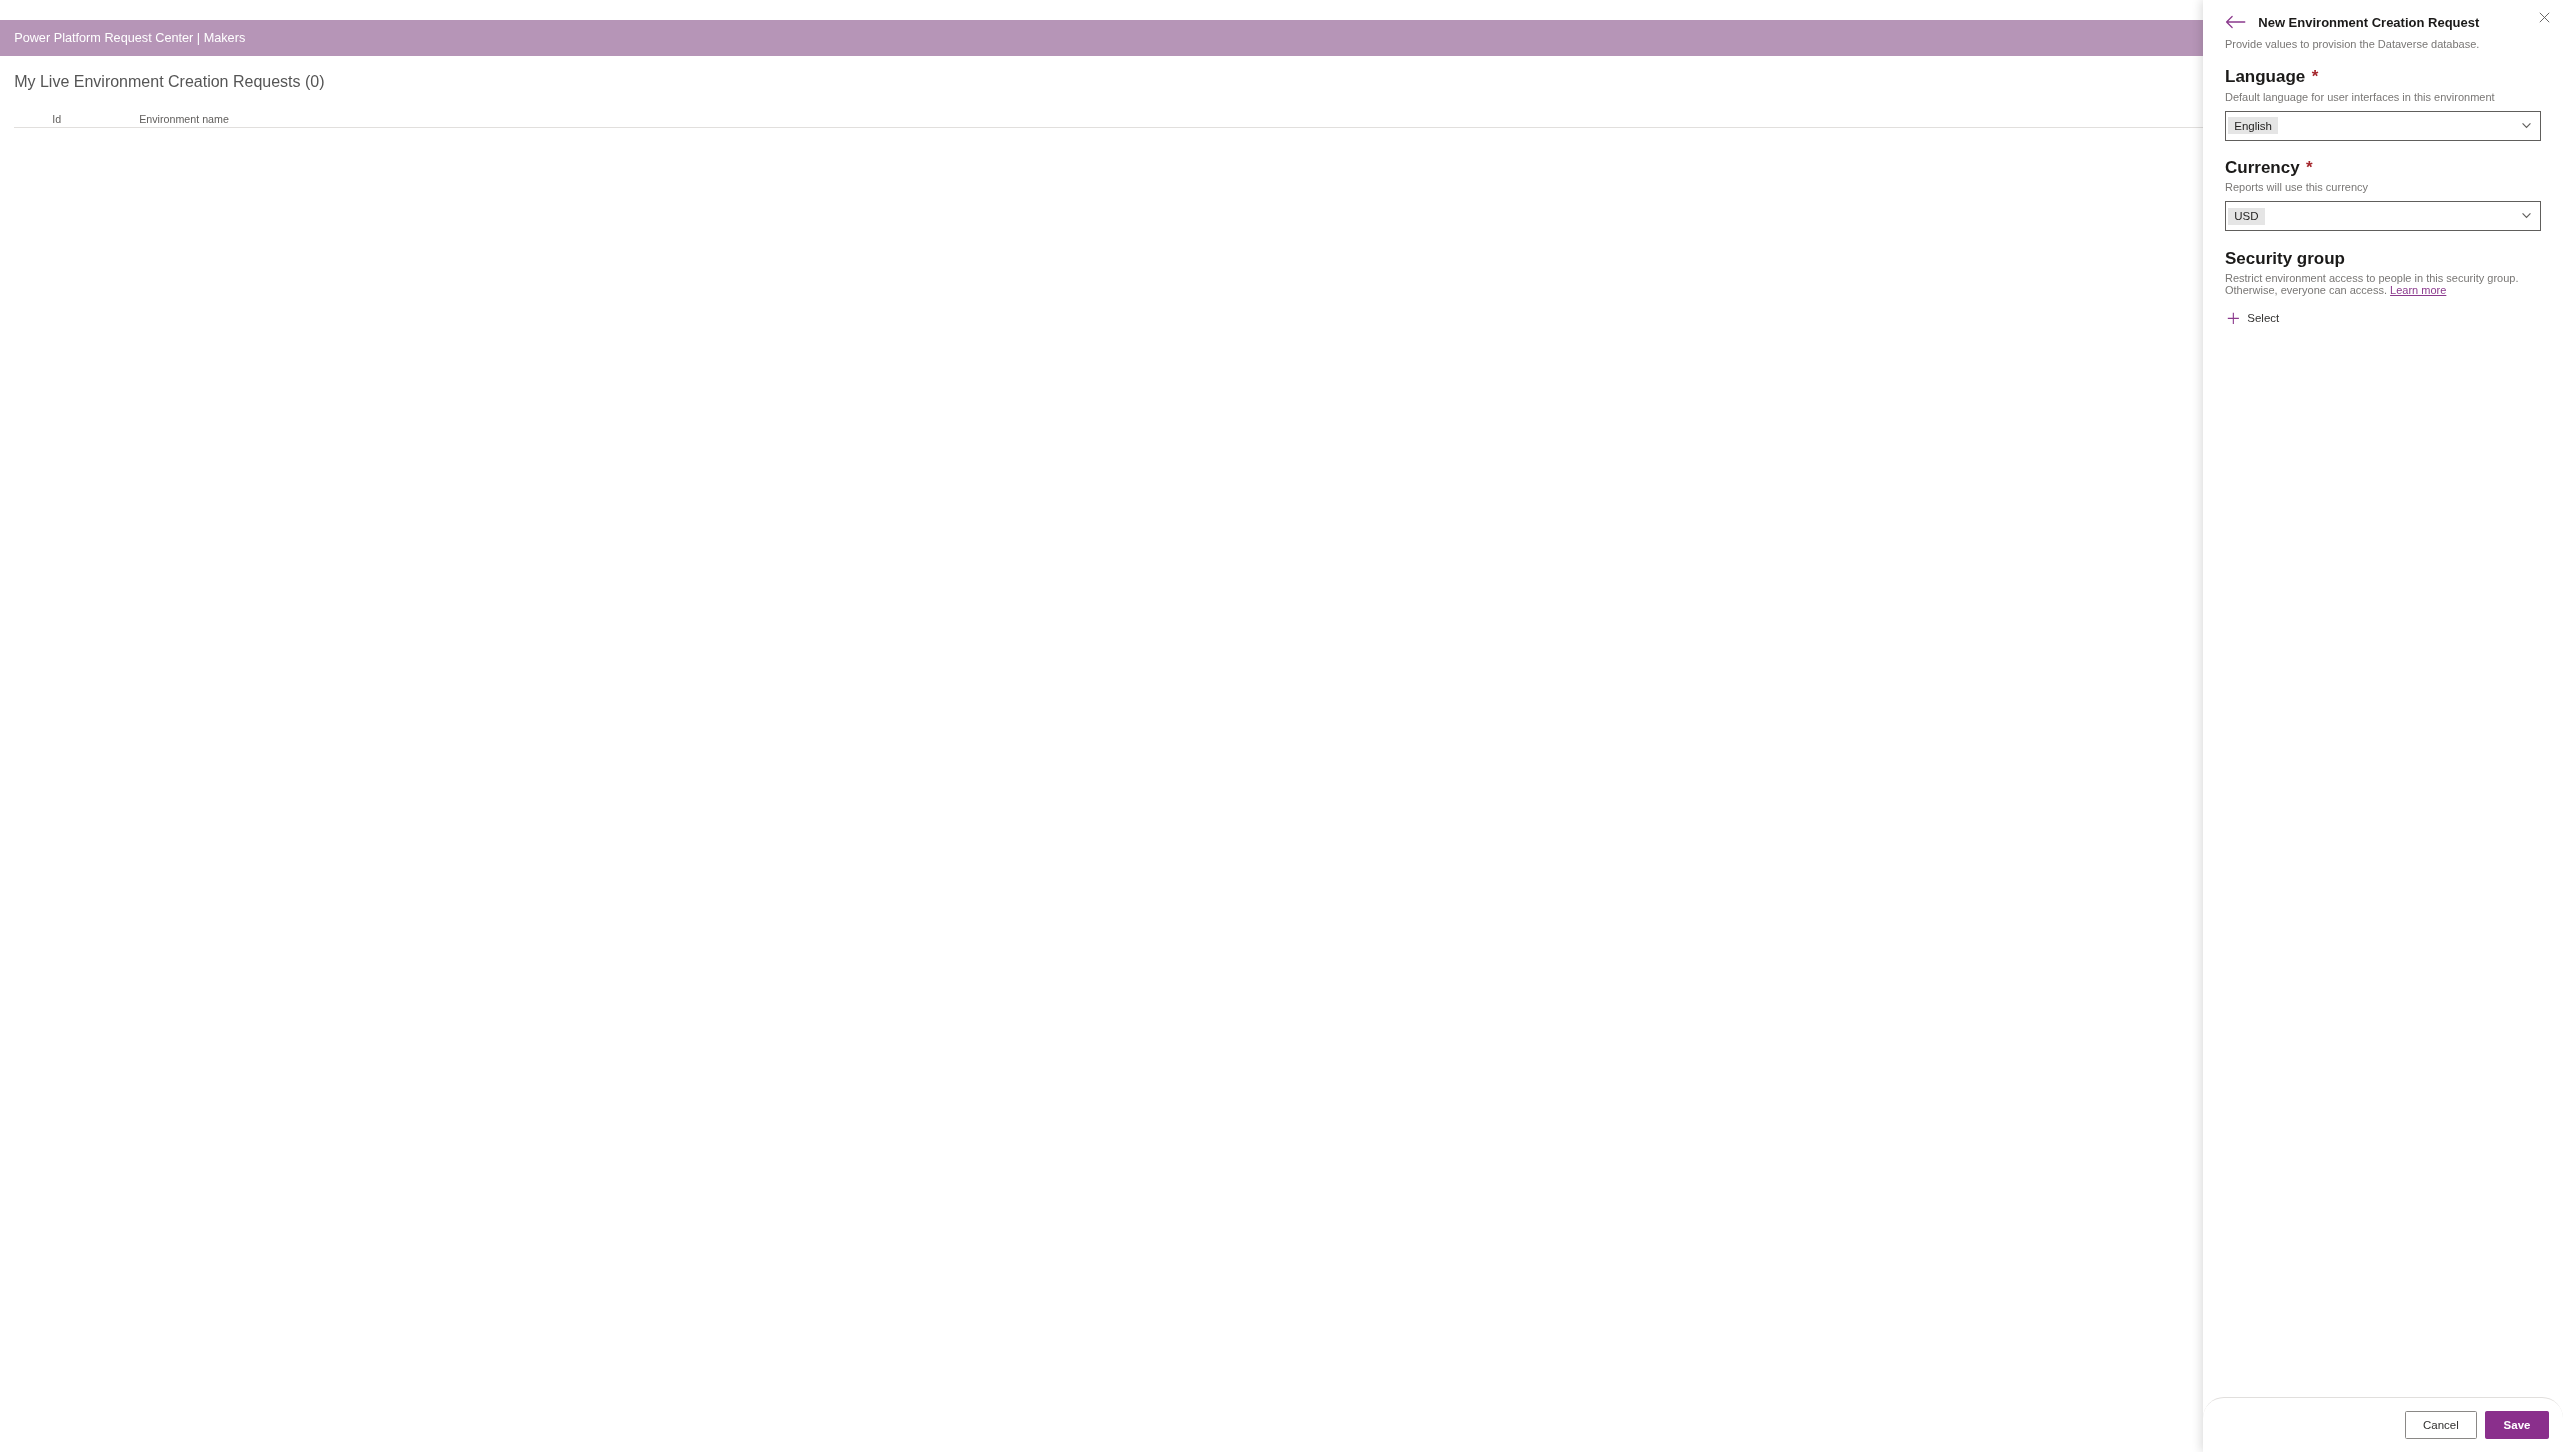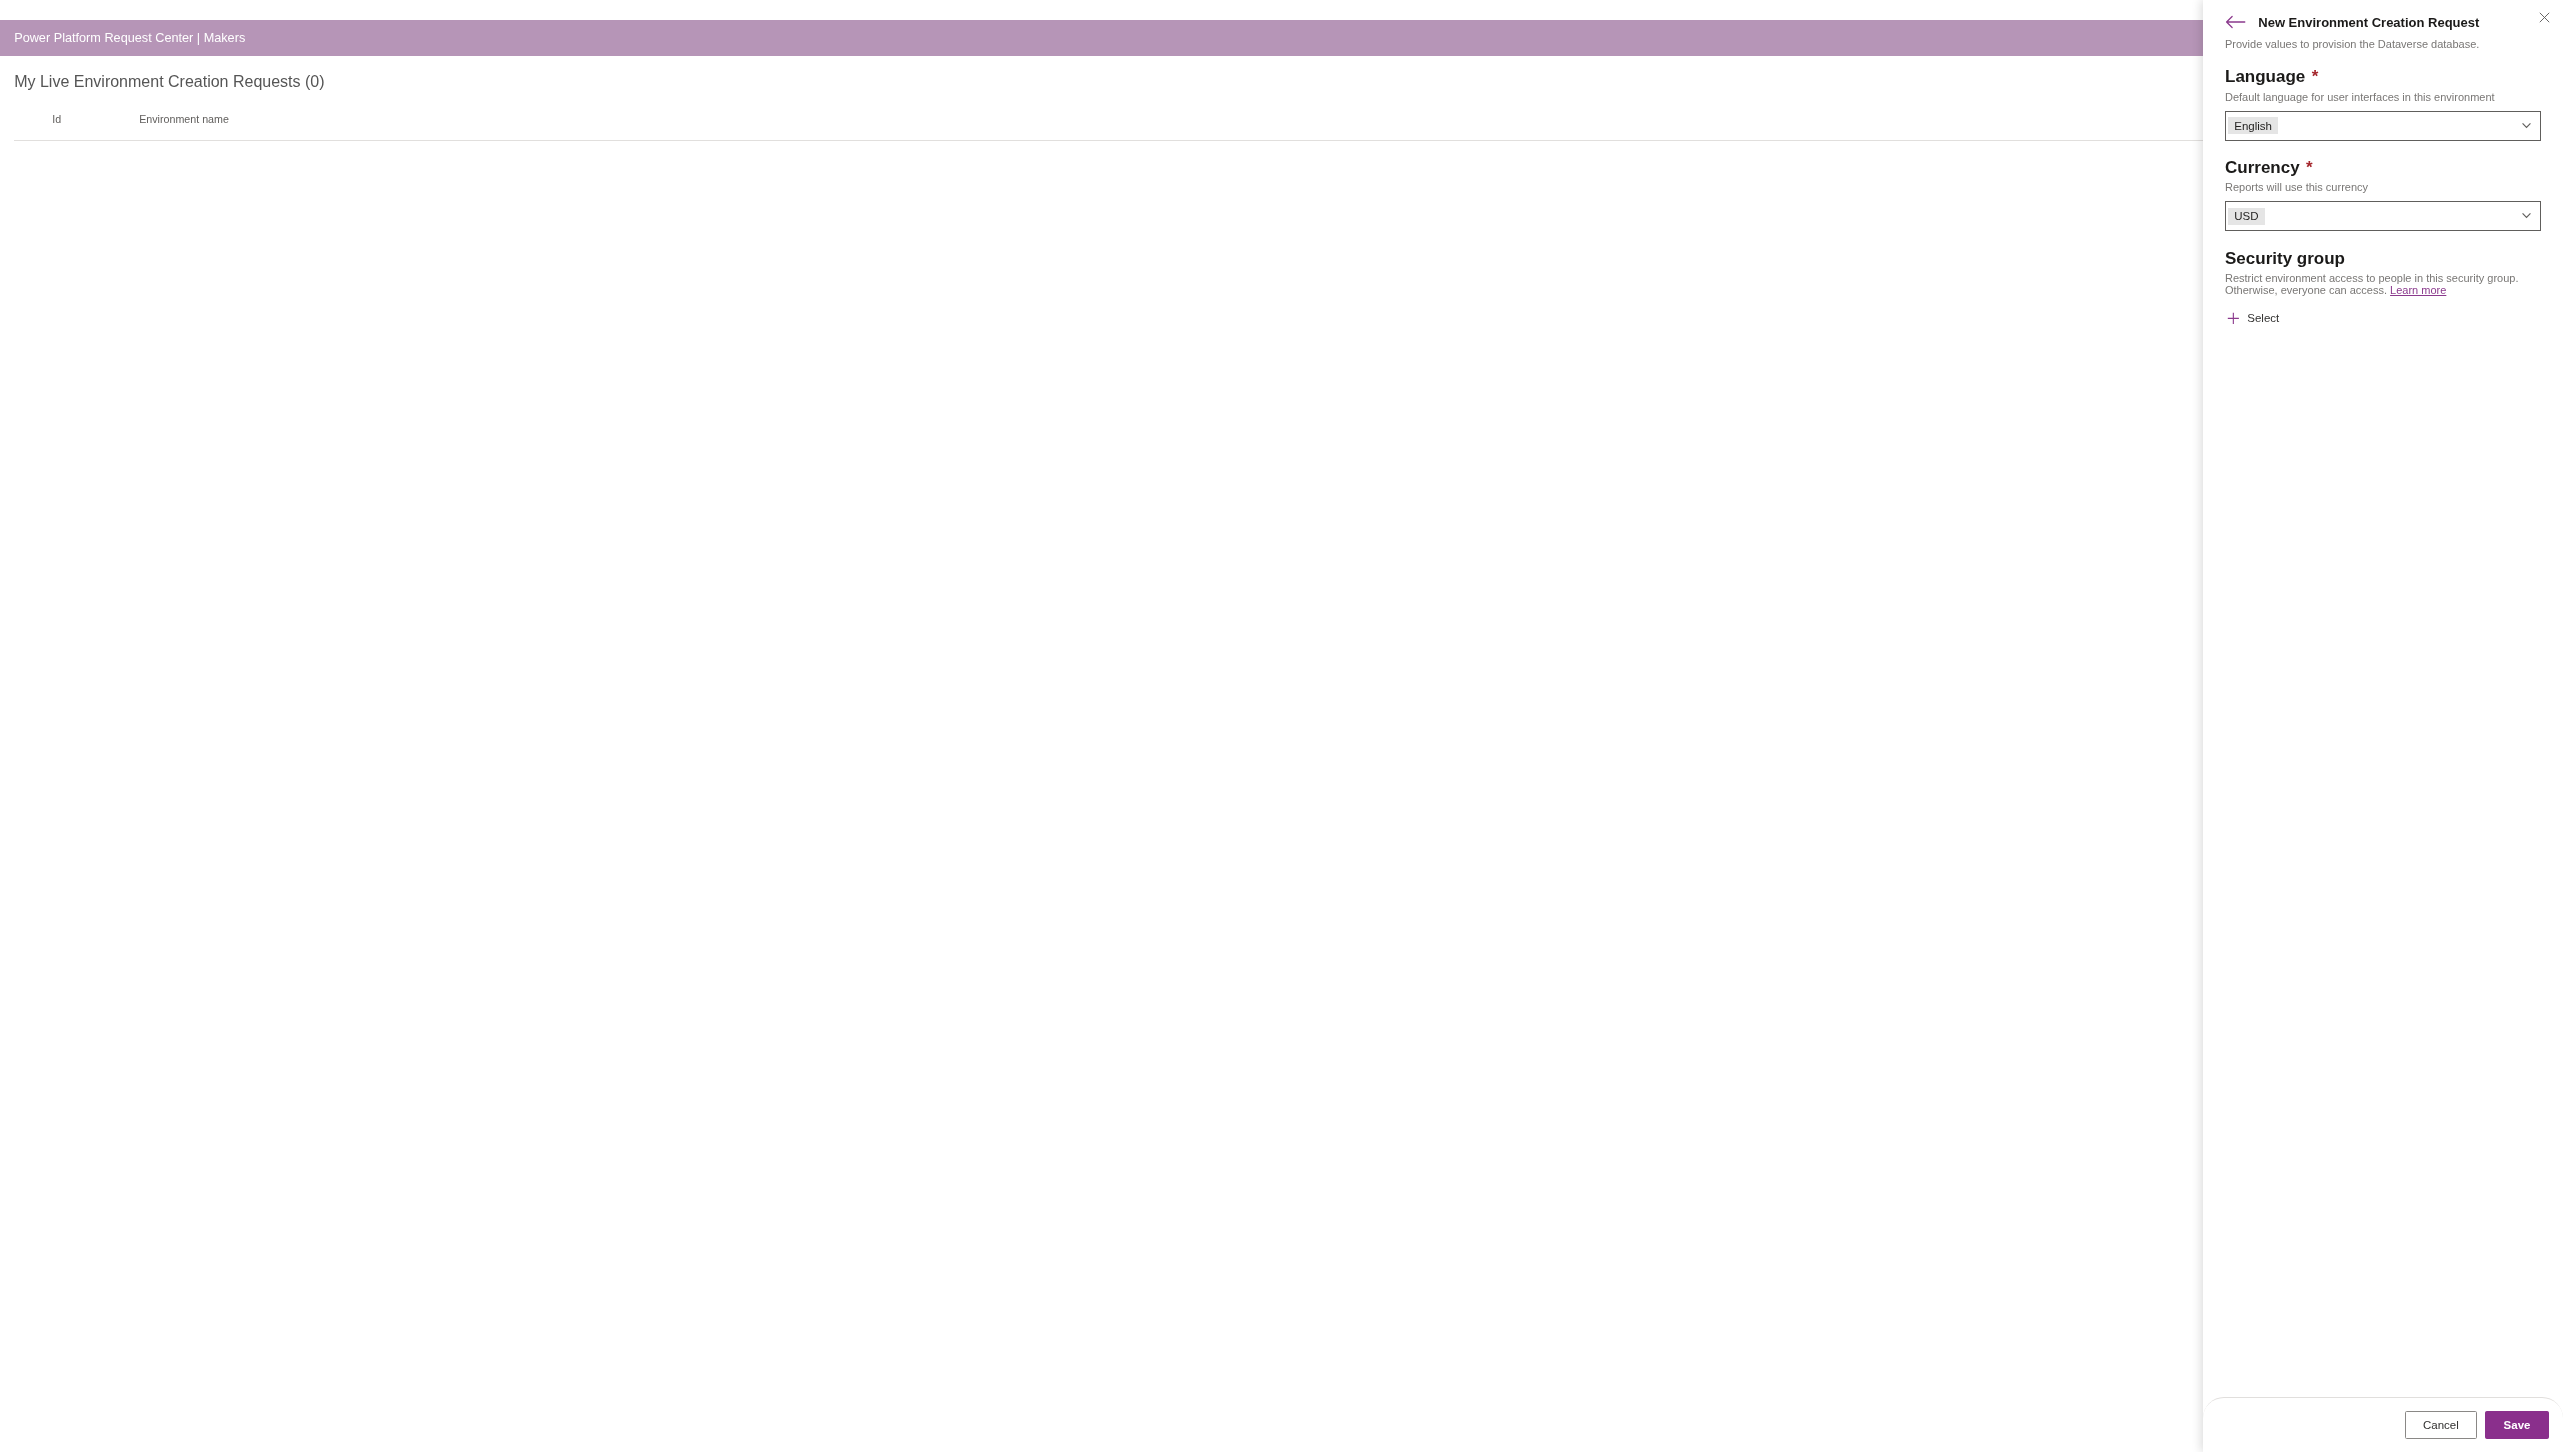--- a/index.html
+++ b/index.html
@@ -59,21 +59,21 @@
     font-size: 16px;
     font-weight: 400;
     color: #555555;
     margin-bottom: 22px;
   }
   .list-header {
     display: flex;
     border-bottom: 0.8px solid #e1dfdd;
     color: #605e5c;
     font-size: 10.7px;
-    padding-bottom: 15px;
+    padding-bottom: 2px;
   }
   .col-checkbox { width: 38px; }
   .col-id { width: 87px; }
   .col-envname { flex: 1; }
 
   
   .panel {
     position: absolute;
     top: 0; right: 0; bottom: 0;
     width: 360px;

